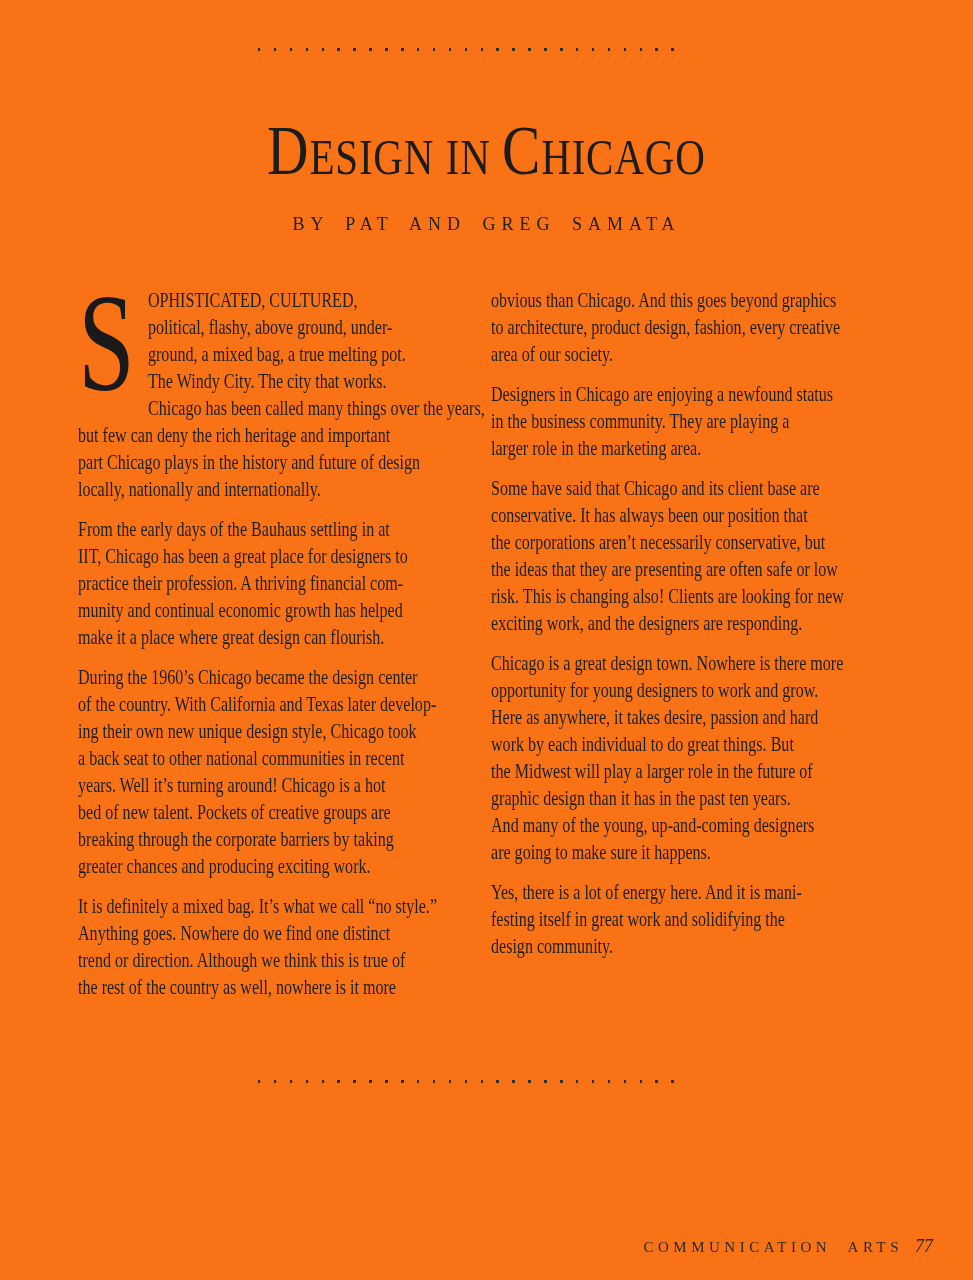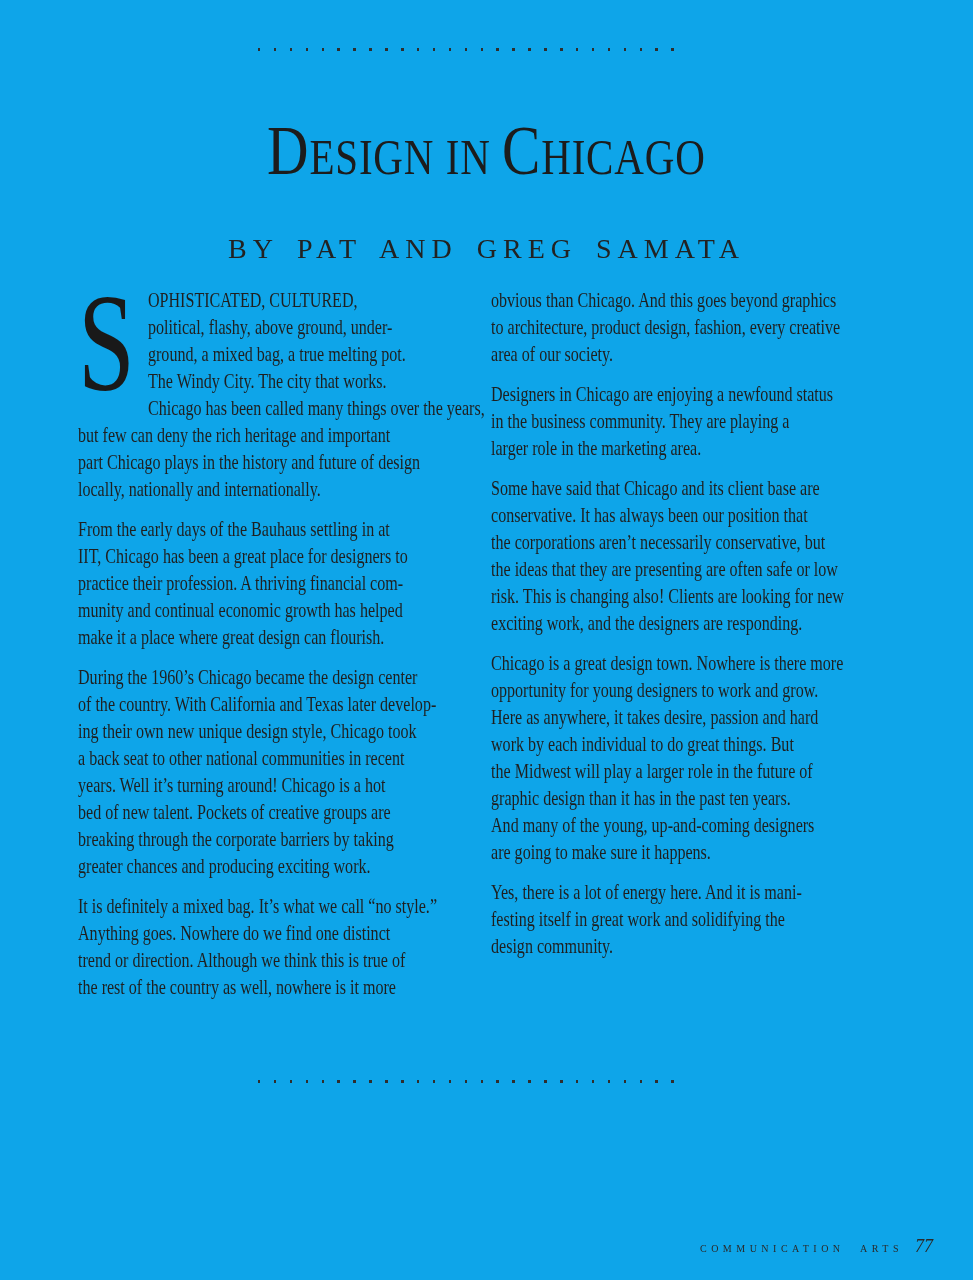--- a/index.html
+++ b/index.html
@@ -6,21 +6,21 @@
   body {
     width: 973px; height: 1280px;
     background: #fbfbf9;
     font-family: "Liberation Serif", serif;
     color: #1e1e1e;
     position: relative;
     overflow: hidden;
   }
   .page {
     position: absolute; inset: 0;
-    background: #0ea5e9;
+    background: #f97316;
   }
   
   .dotted-rule {
     position: absolute;
     left: 258px; width: 422px; height: 3px;
     background: repeating-linear-gradient(to right,
       #2e2e2e 0, #2e2e2e 2.5px, transparent 2.5px, transparent 15.9px);
   }
   .dotted-rule.top { top: 48px; }
   .dotted-rule.bottom { top: 1080px; }
@@ -41,25 +41,24 @@
     letter-spacing: 1px;
   }
   .title .cap   { font-size: 70px; line-height: 70px; }
   .title .small { font-size: 50px; line-height: 70px; }
   .title .mid   { margin: 0 14px; }
 
   
   .byline {
     position: absolute; top: 214px; left: 0; right: 0;
     text-align: center;
-    font-size: 28px;
+    font-size: 18px;
     letter-spacing: 6px;
     word-spacing: 6px;
     color: #222;
-    margin-top: 19px;
   }
 
   
   .col {
     position: absolute;
     top: 286px;
     width: 524px;
     transform: scaleX(0.73);
     transform-origin: 0 0;
     font-size: 22px;
@@ -83,21 +82,21 @@
   }
 
   
   .footer {
     position: absolute;
     top: 1236px; right: 40px;
     white-space: nowrap;
     color: #2a2a2a;
   }
   .footer .mag {
-    font-size: 10px;
+    font-size: 15px;
     letter-spacing: 4.5px;
     word-spacing: 9px;
   }
   .footer .pageno {
     font-size: 18px;
     font-style: italic;
     letter-spacing: 0;
     margin-left: 12px;
     text-align: center;
   }

